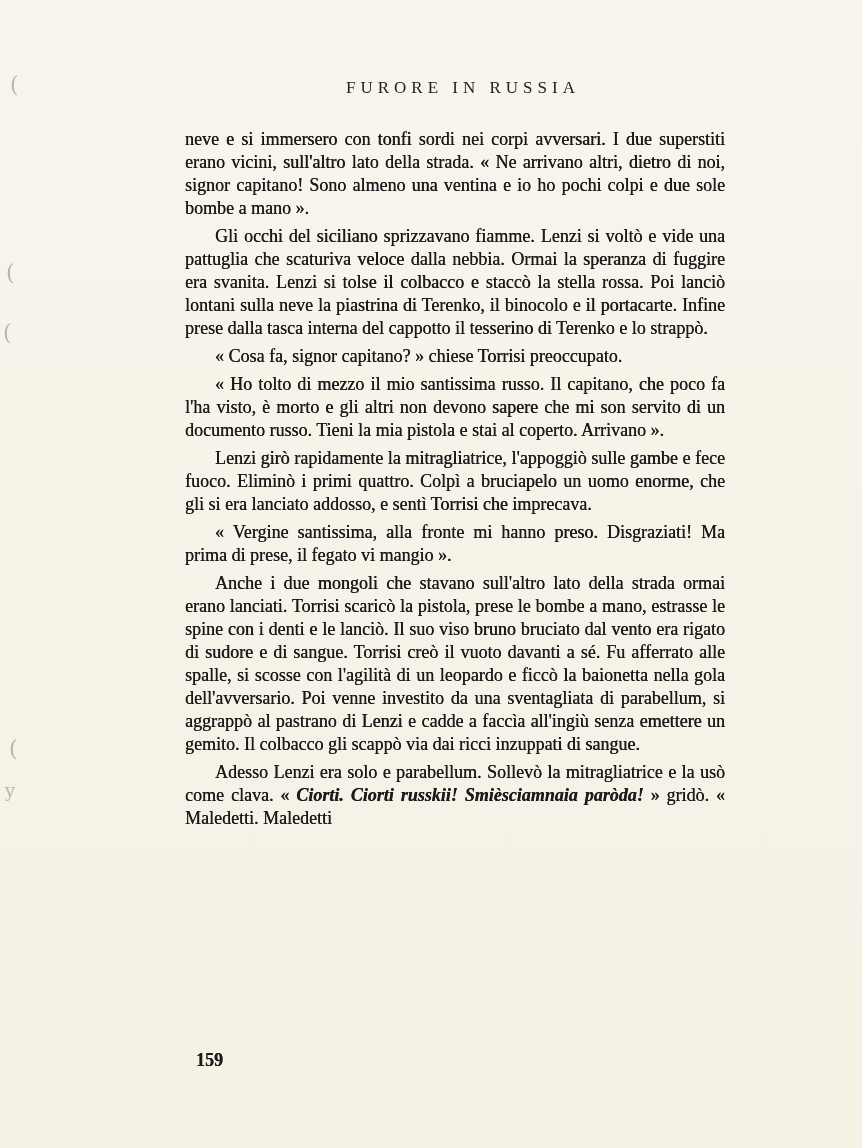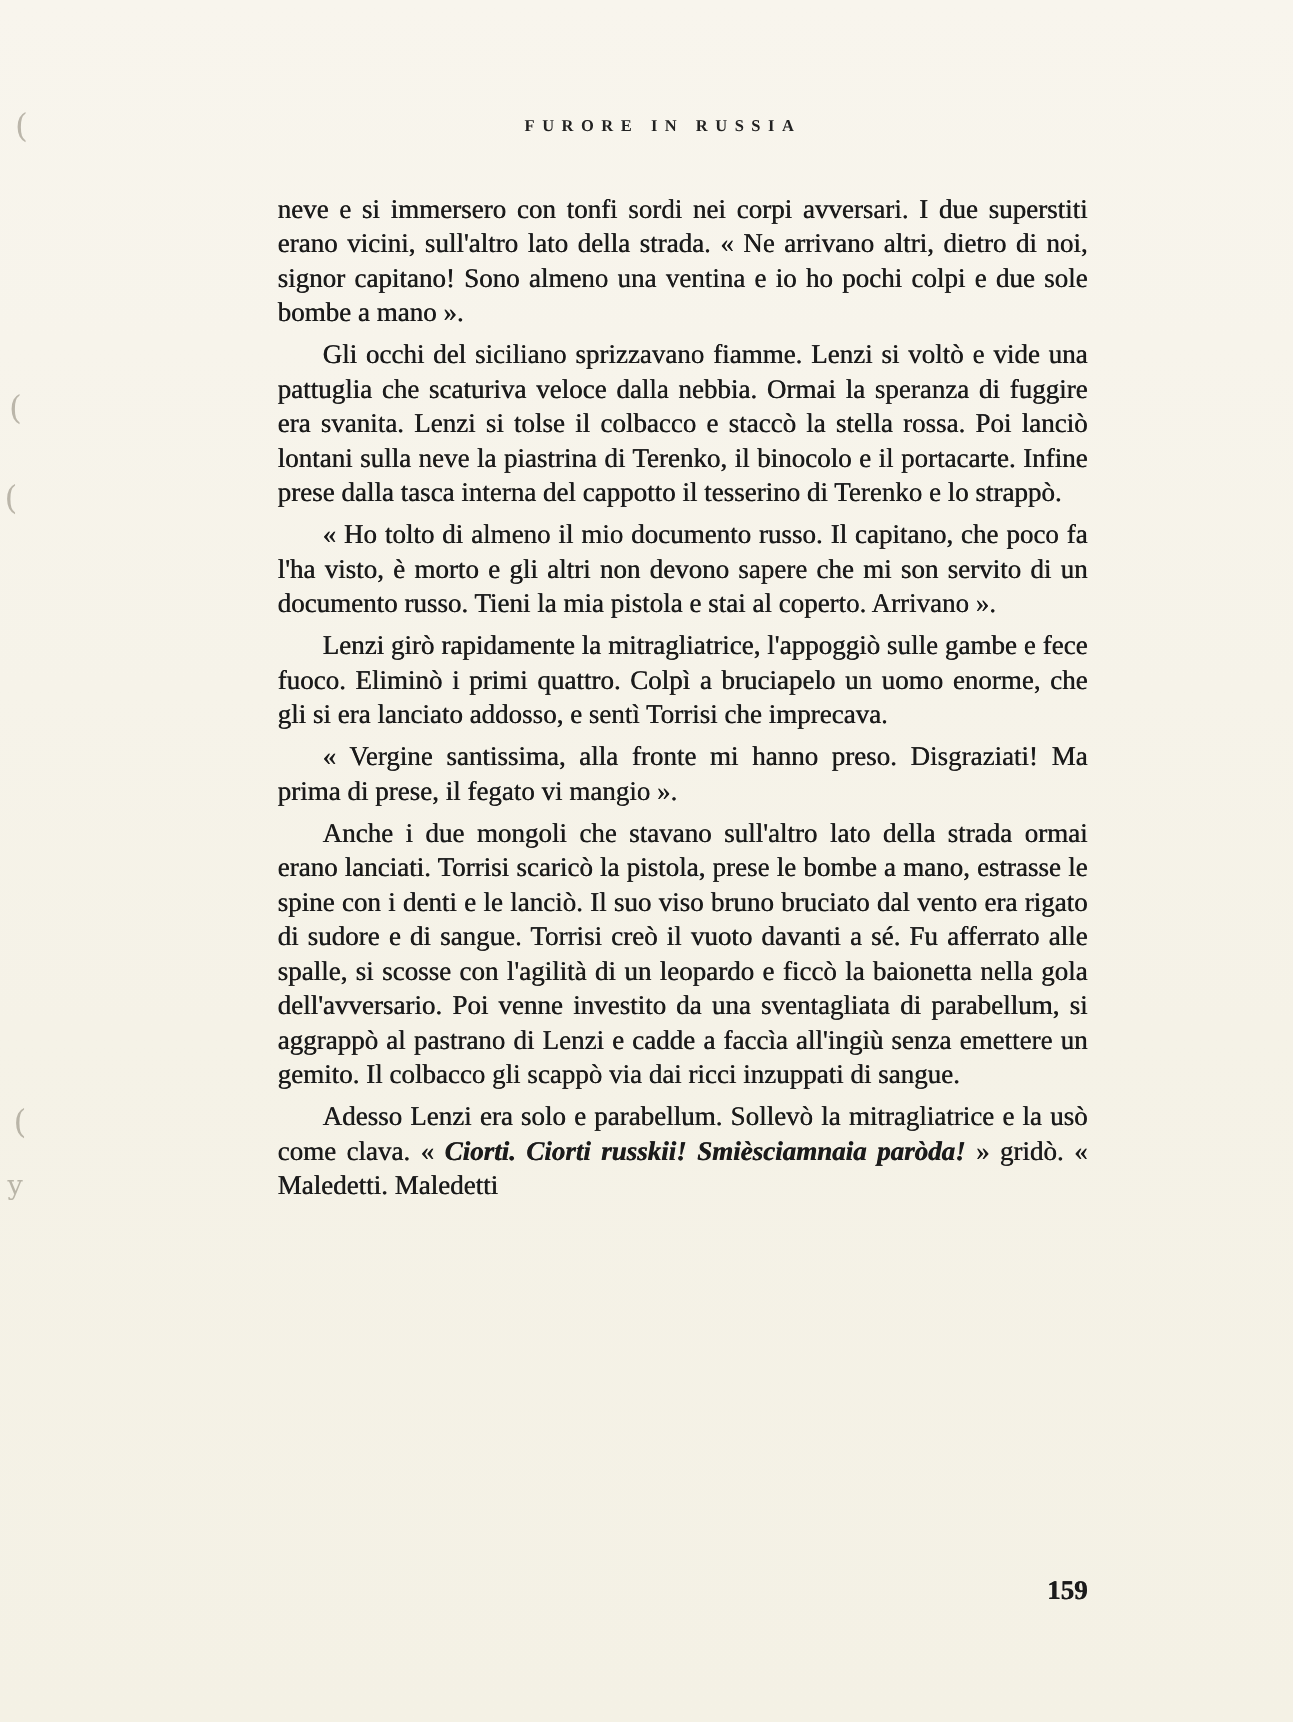--- a/index.html
+++ b/index.html
@@ -9,47 +9,47 @@
     height: 1148px;
     margin: 0 auto;
     background: linear-gradient(180deg, #f8f5ed 0%, #f5f2e7 60%, #f4f1e5 100%);
     font-family: "Liberation Serif", "DejaVu Serif", serif;
     color: #1b1b1b;
     overflow: hidden;
   }
   .running-header {
     position: absolute;
     top: 78px;
-    left: 172px;
+    left: 193px;
     width: 540px;
     text-align: center;
-    font-size: 11px;
-    font-weight: 700;
+    font-size: 17px;
+    font-weight: 400;
     letter-spacing: 5px;
     color: #222;
   }
   .text-block {
     position: absolute;
     top: 128px;
     left: 185px;
     width: 540px;
     font-size: 18px;
     line-height: 23px;
     text-align: justify;
     text-shadow: 0.3px 0 0 currentColor; 
   }
   .para { margin: 0 0 5px 0; text-indent: 30px; }
   .para.no-indent { text-indent: 0; }
   .italic { font-style: italic; font-weight: bold; }
   .page-number {
     position: absolute;
     top: 1050px;
-    left: 185px;
+    left: 196px;
     width: 540px;
-    text-align: right;
+    text-align: left;
     font-size: 18px;
     font-weight: 700;
     color: #1b1b1b;
     text-shadow: 0.3px 0 0 currentColor;
   }
   .scan-mark {
     position: absolute;
     color: rgba(112, 106, 92, 0.45);
     font-size: 22px;
     font-family: "DejaVu Serif", serif;
@@ -70,21 +70,22 @@
   <span class="scan-mark m2">(</span>
   <span class="scan-mark m3">(</span>
   <span class="scan-mark m4">(</span>
   <span class="scan-mark m5">y</span>
 
   <div class="running-header">FURORE IN RUSSIA</div>
 
   <div class="text-block">
       <p class="para no-indent"><span>neve e si immersero con tonfi sordi nei corpi avversari. I due superstiti erano vicini, sull'altro lato della strada. « Ne arrivano altri, dietro di noi, signor capitano! Sono almeno una ventina e io ho pochi colpi e due sole bombe a mano ».</span></p>
       <p class="para"><span>Gli occhi del siciliano sprizzavano fiamme. Lenzi si voltò e vide una pattuglia che scaturiva veloce dalla nebbia. Ormai la speranza di fuggire era svanita. Lenzi si tolse il colbacco e staccò la stella rossa. Poi lanciò lontani sulla neve la piastrina di Terenko, il binocolo e il portacarte. Infine prese dalla tasca interna del cappotto il tesserino di Terenko e lo strappò.</span></p>
-      <p class="para"><span>« Ho tolto di almeno il mio documento russo. Il capitano, che poco fa l'ha visto, è morto e gli altri non devono sapere che mi son servito di un documento russo. Tieni la mia pistola e stai al coperto. Arrivano ».</span></p>
+      <p class="para"><span>« Cosa fa, signor capitano? » chiese Torrisi preoccupato.</span></p>
+      <p class="para"><span>« Ho tolto di mezzo il mio santissima russo. Il capitano, che poco fa l'ha visto, è morto e gli altri non devono sapere che mi son servito di un documento russo. Tieni la mia pistola e stai al coperto. Arrivano ».</span></p>
       <p class="para"><span>Lenzi girò rapidamente la mitragliatrice, l'appoggiò sulle gambe e fece fuoco. Eliminò i primi quattro. Colpì a bruciapelo un uomo enorme, che gli si era lanciato addosso, e sentì Torrisi che imprecava.</span></p>
       <p class="para"><span>« Vergine santissima, alla fronte mi hanno preso. Disgraziati! Ma prima di prese, il fegato vi mangio ».</span></p>
       <p class="para"><span>Anche i due mongoli che stavano sull'altro lato della strada ormai erano lanciati. Torrisi scaricò la pistola, prese le bombe a mano, estrasse le spine con i denti e le lanciò. Il suo viso bruno bruciato dal vento era rigato di sudore e di sangue. Torrisi creò il vuoto davanti a sé. Fu afferrato alle spalle, si scosse con l'agilità di un leopardo e ficcò la baionetta nella gola dell'avversario. Poi venne investito da una sventagliata di parabellum, si aggrappò al pastrano di Lenzi e cadde a faccìa all'ingiù senza emettere un gemito. Il colbacco gli scappò via dai ricci inzuppati di sangue.</span></p>
       <p class="para"><span>Adesso Lenzi era solo e parabellum. Sollevò la mitragliatrice e la usò come clava. « </span><span class="italic">Ciorti. Ciorti russkii! Smièsciamnaia paròda!</span><span> » gridò. « Maledetti. Maledetti</span></p>
     </div>
 
   <div class="page-number">159</div>
 
 </div>
 

